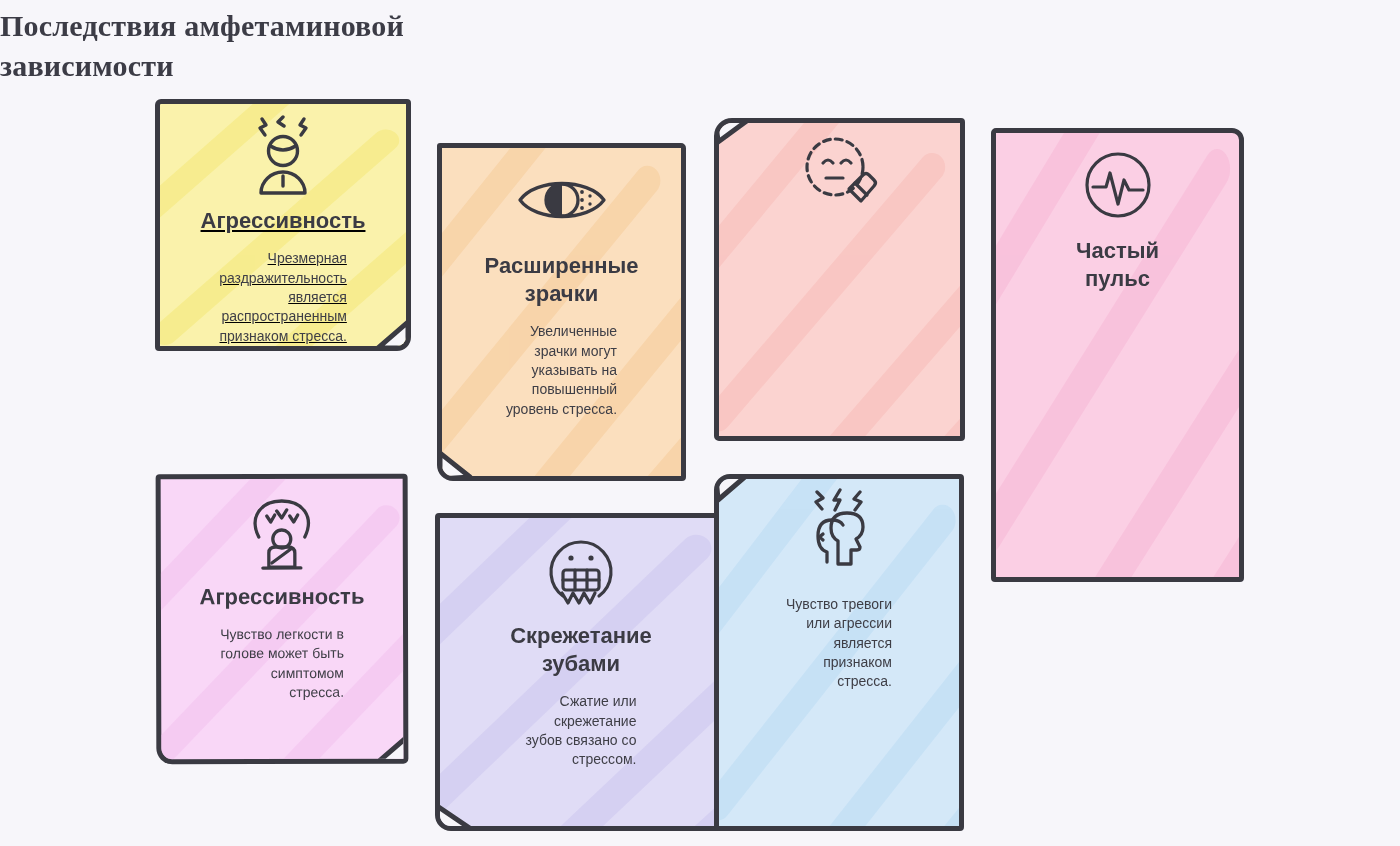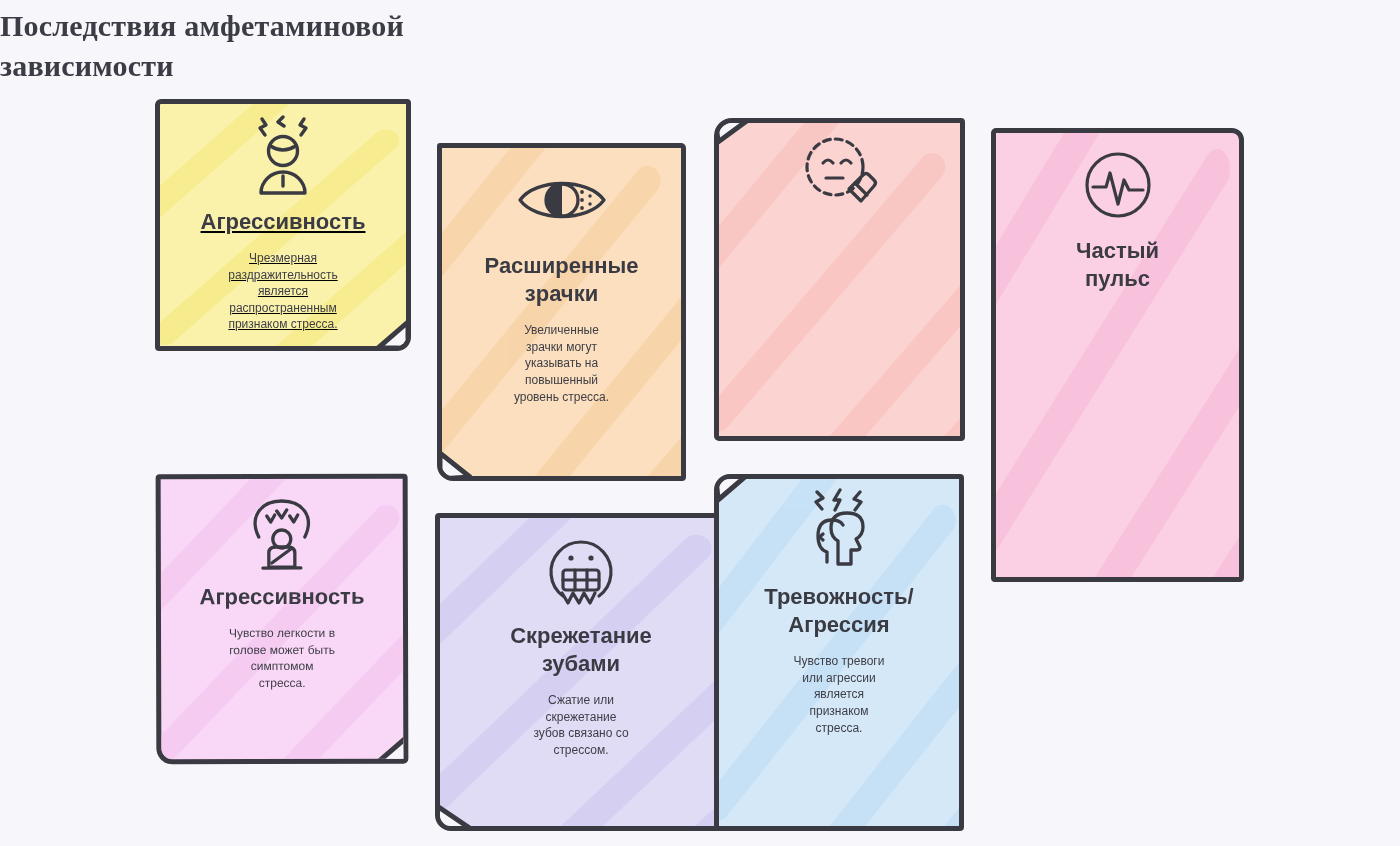--- a/index.html
+++ b/index.html
@@ -57,23 +57,23 @@
   .card-title {
     font-size: 22px;
     font-weight: bold;
     color: #3b3b44;
     text-align: center;
     line-height: 1.28;
     margin-top: 2px;
     white-space: pre-line;
   }
   .card-desc {
-    font-size: 12px;
+    font-size: 14px;
     color: #3e3e46;
-    text-align: center;
+    text-align: right;
     line-height: 1.38;
     margin-top: 14px;
     white-space: pre-line;
   }
 
   
   .fold {
     position: absolute;
     width: 34px; height: 26px;
     pointer-events: none;
@@ -330,22 +330,20 @@
       <div class="icon-wrap">
         <svg width="92" height="90" viewBox="0 0 92 90" fill="none" stroke="#3a3a42" stroke-width="3.3" stroke-linecap="round" stroke-linejoin="round">
           <path d="M24 6 L30 12 L23 16 L29 23"></path>
           <path d="M47 4 L41 14 L47 14 L42 24"></path>
           <path d="M67 6 L61 13 L68 16 L62 24"></path>
           <path d="M34 76 L34 66 q-9 -3 -9 -16 q0 -16 14 -16 q8 0 11 5"></path>
           <path d="M30 48 q-5 3 0 6"></path>
           <path d="M58 78 L58 64 h6 q3 0 3 -3 l-4 -8 q7 -4 7 -12 q0 -14 -16 -14 q-16 0 -16 15 q0 9 7 13 L45 78 Z"></path>
         </svg>
       </div>
-      <div class="card-title">Тревожность/
-Агрессия</div>
       <div class="card-desc">Чувство тревоги
 или агрессии
 является
 признаком
 стресса.</div>
     </div>
     <div class="fold" style="left:-3px;top:-3px;">
       <svg width="32" height="26" viewBox="0 0 32 26" fill="#f7f6fa" stroke="#3a3a42" stroke-width="5" stroke-linejoin="round">
         <path d="M0 0 L30 0 L2 24 Z"></path>
       </svg>

